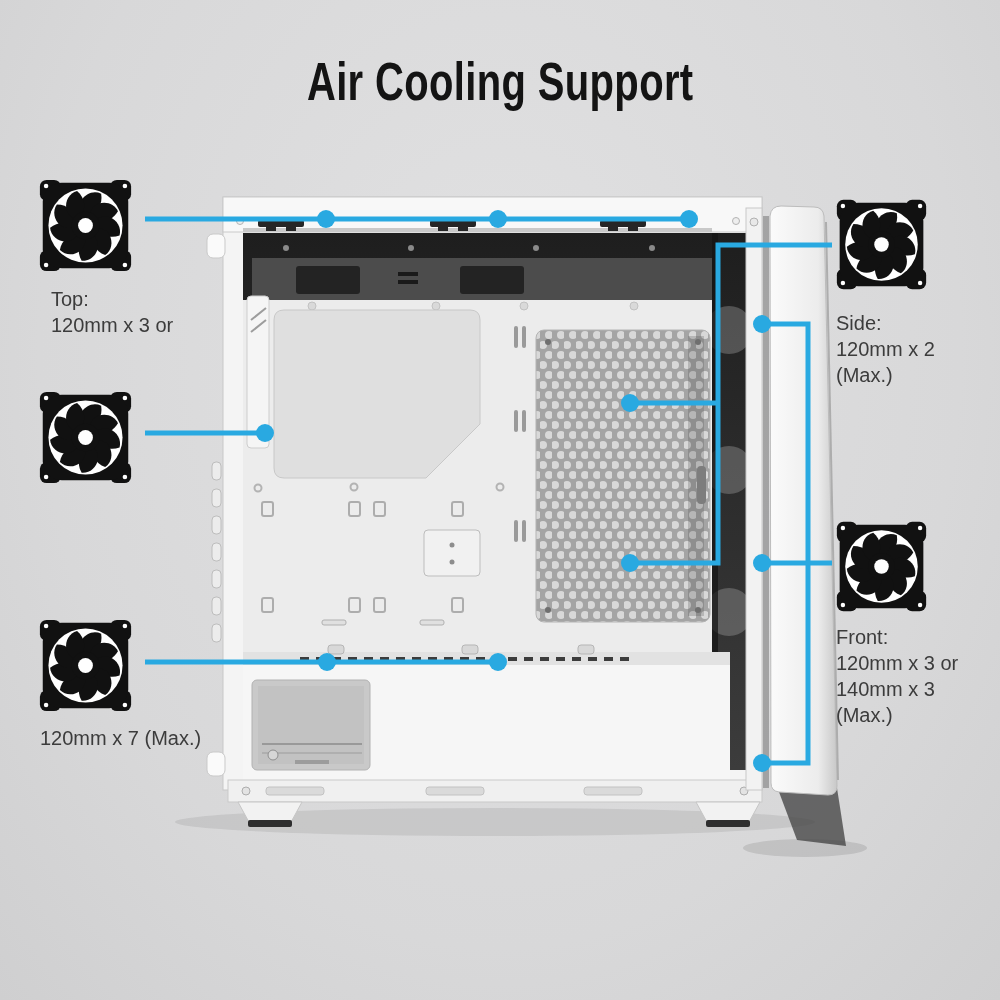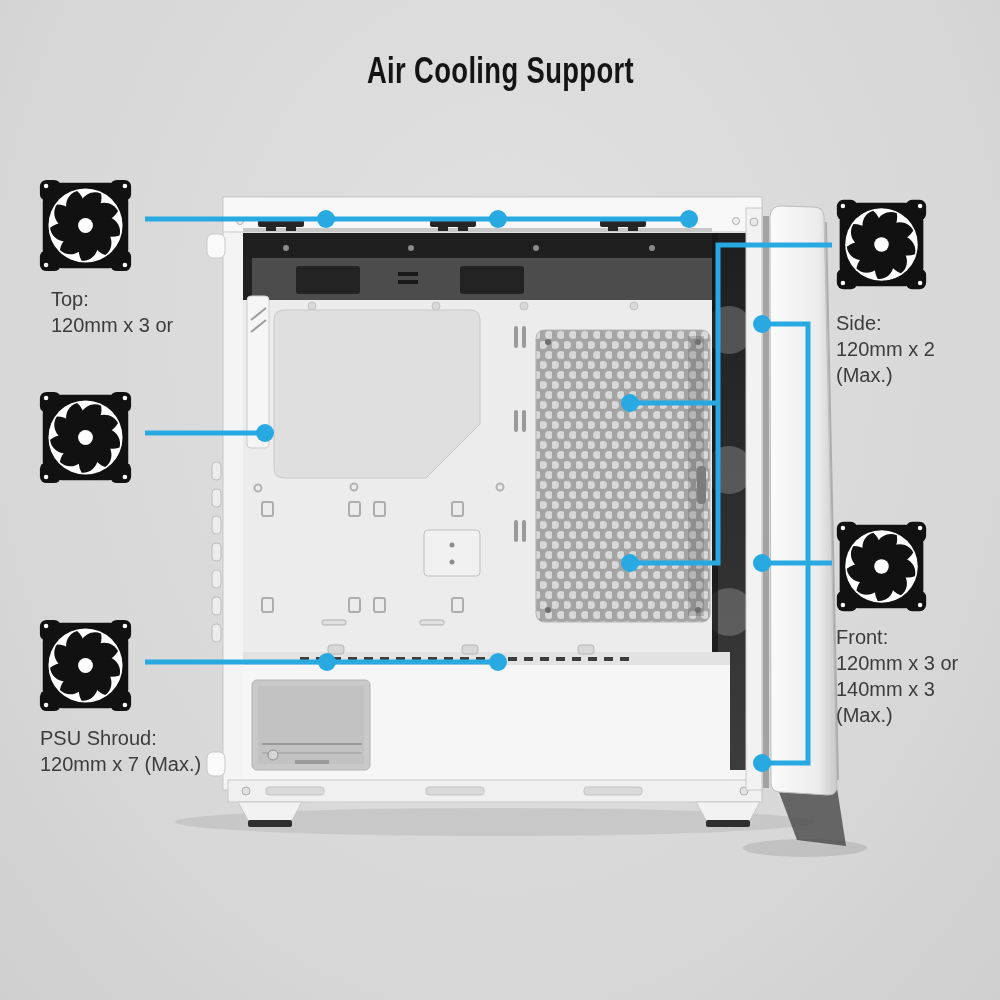--- a/index.html
+++ b/index.html
@@ -6,21 +6,21 @@
   body{
     width:1000px;height:1000px;
     font-family:"Liberation Sans",sans-serif;
     background:radial-gradient(ellipse at 50% 35%, #e1e1e2 0%, #d8d8d9 65%, #cfcfd0 100%);
     overflow:hidden;
   }
   .stage{position:relative;width:1000px;height:1000px;}
   .title{
     position:absolute;left:0;top:50px;width:1000px;
     text-align:center;margin:0;
-    font-size:37px;font-weight:bold;color:#141414;white-space:nowrap;
+    font-size:54px;font-weight:bold;color:#141414;white-space:nowrap;
   }
   .title-inner{display:inline-block;transform:scaleX(0.74);transform-origin:50% 50%;letter-spacing:0.5px;}
   .case-svg{position:absolute;left:0;top:0;width:1000px;height:1000px;}
   .lbl{position:absolute;font-size:20px;line-height:26px;color:#3c3c3c;}
   .lbl div{white-space:nowrap;}
   #lbl-top{left:40px;top:286px;margin-left:11px;}
   #lbl-rear{left:40px;top:498px;}
   #lbl-psu{left:40px;top:725px;}
   #lbl-side{left:836px;top:310px;}
   #lbl-front{left:836px;top:624px;}
@@ -255,21 +255,20 @@
     <g>
         <use href="#fan" x="835" y="520" width="93" height="93"></use>
       </g>
   </svg>
 
   <div class="lbl" id="lbl-top">
     <div>Top:</div>
     <div>120mm x 3 or</div>
   </div>
   <div class="lbl" id="lbl-psu">
-    <div>PSU Shroud:</div>
     <div>120mm x 7 (Max.)</div>
   </div>
   <div class="lbl" id="lbl-side">
     <div>Side:</div>
     <div>120mm x 2</div>
     <div>(Max.)</div>
   </div>
   <div class="lbl" id="lbl-front">
     <div>Front:</div>
     <div>120mm x 3 or</div>

